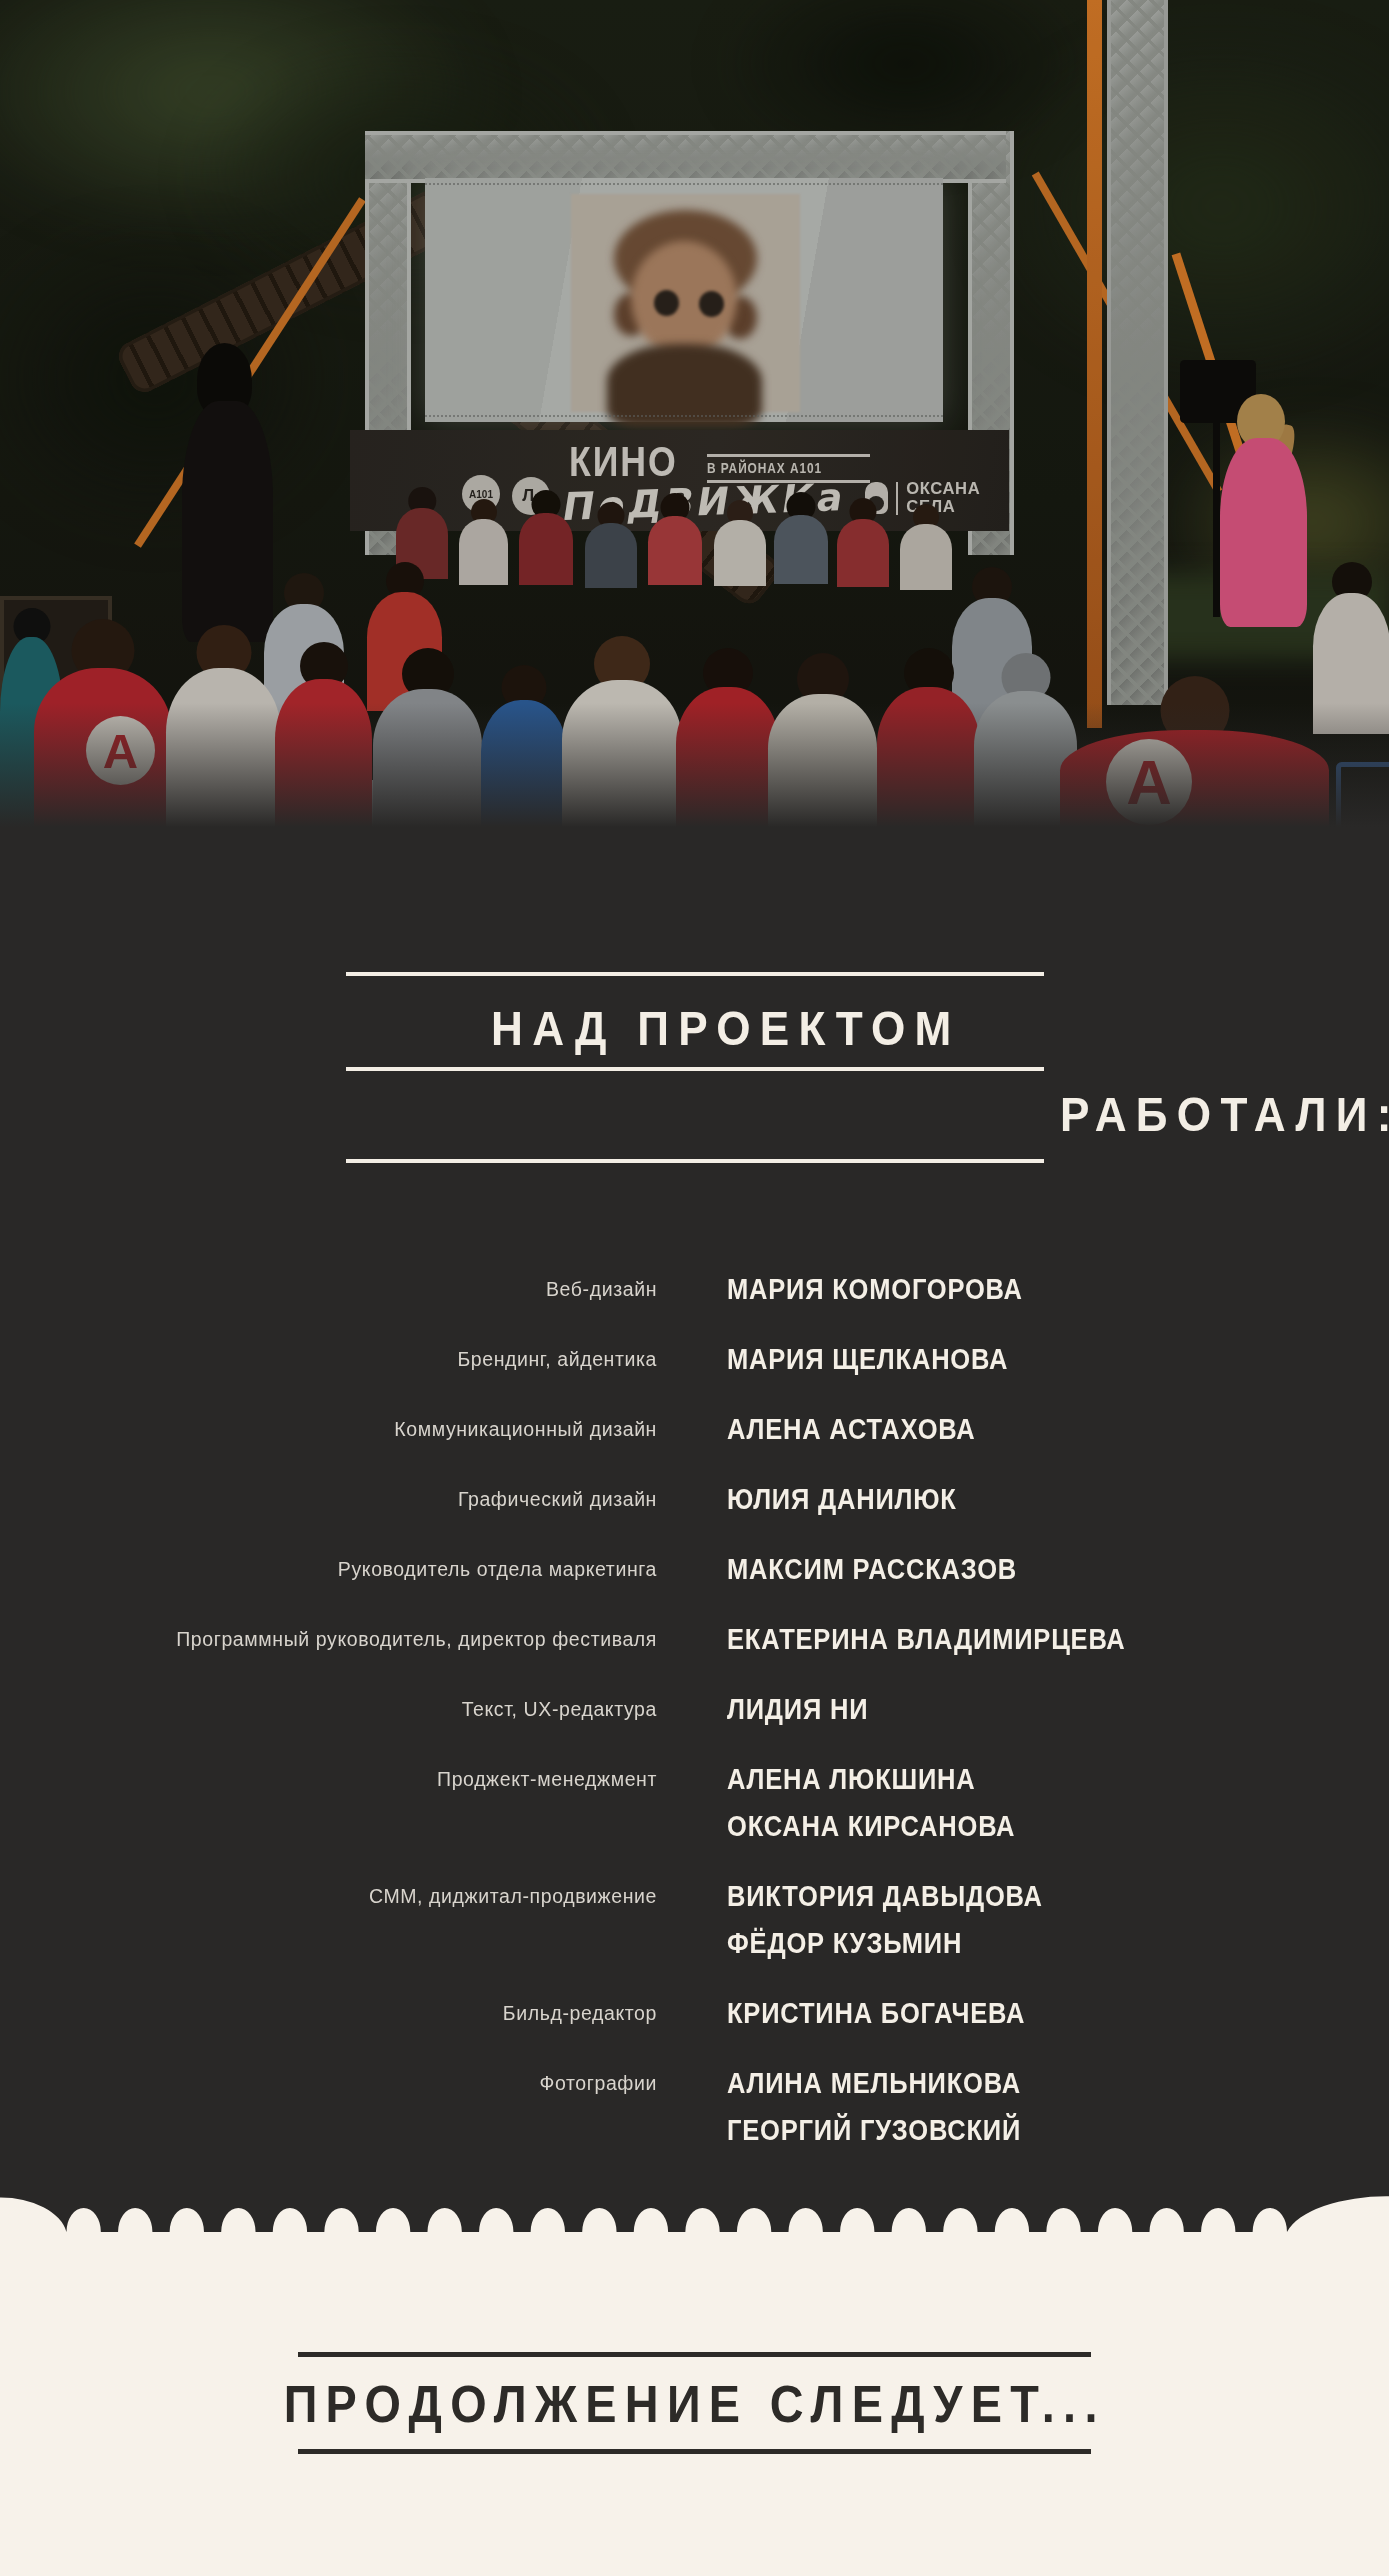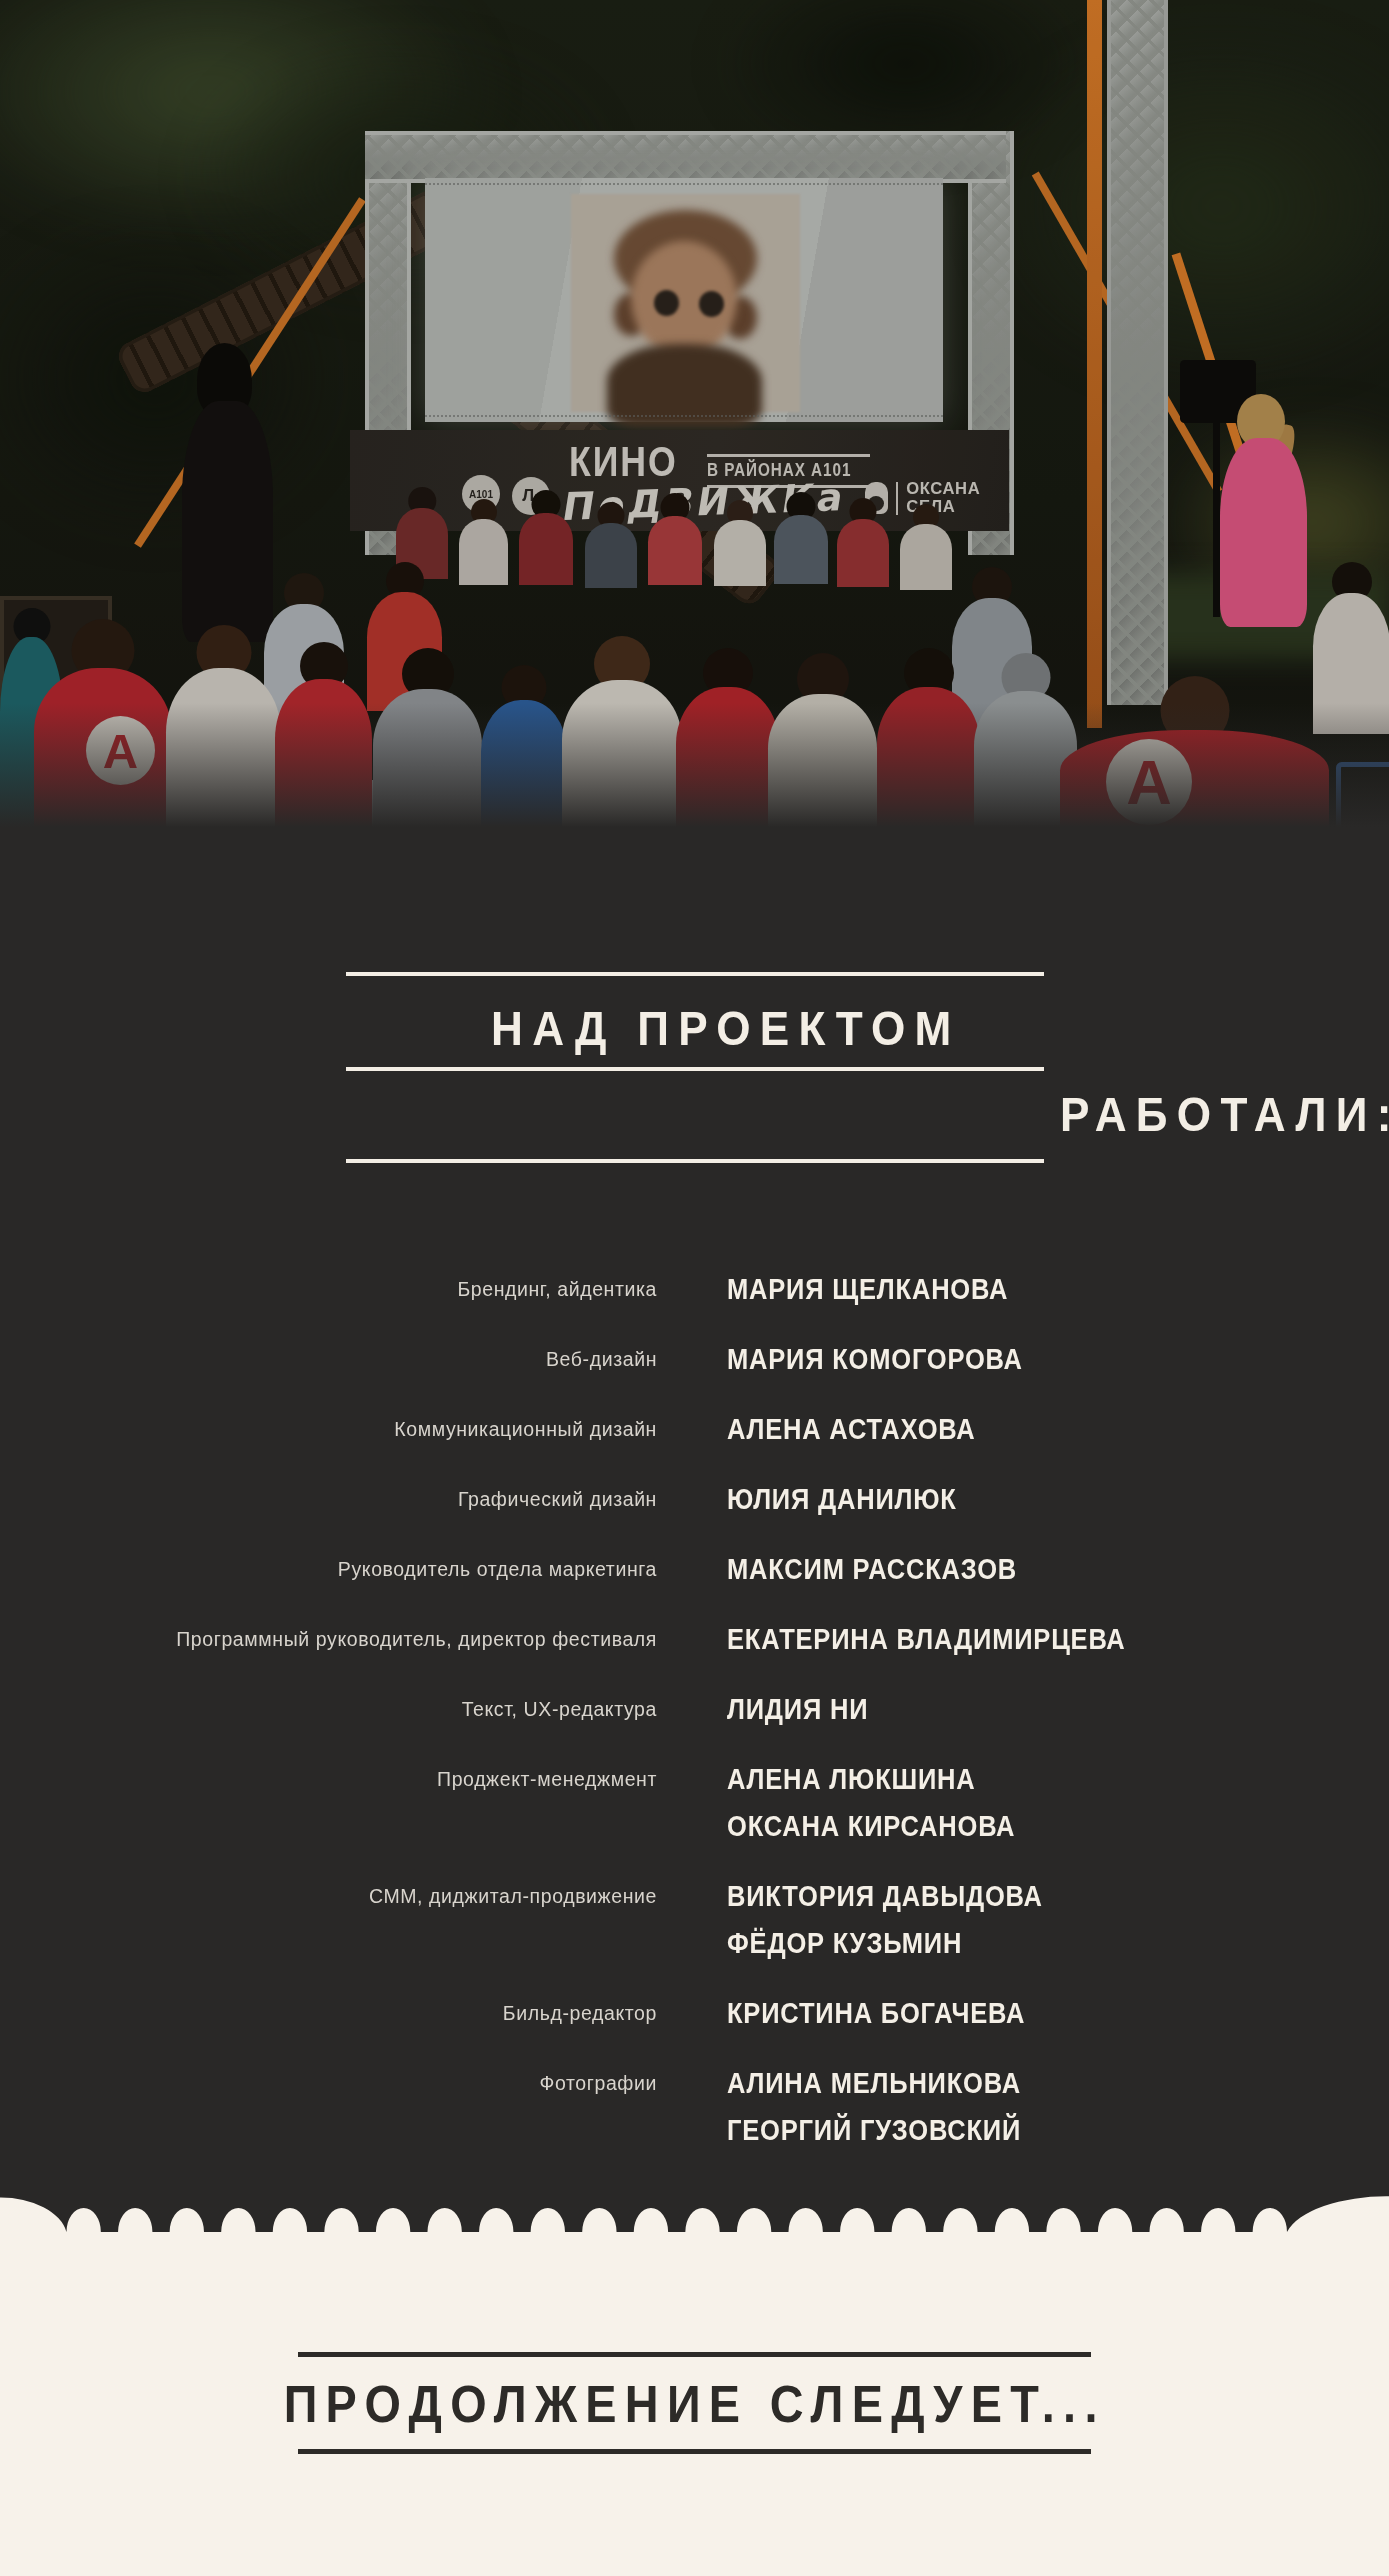--- a/index.html
+++ b/index.html
@@ -61,21 +61,21 @@
           background:linear-gradient(97deg,#2c2824,#332e29 55%,#282420);color:#ddd9d2;}
   .logo-circle{position:absolute;width:38px;height:38px;border-radius:50%;background:#cfcbc4;
                color:#2a2622;display:flex;align-items:center;justify-content:center;
                font-weight:700;font-size:10px;}
   .lc1{left:112px;top:45px;}
   .lc2{left:162px;top:47px;font-size:17px;}
   .kino{position:absolute;left:219px;top:8px;font-weight:700;font-size:42px;letter-spacing:2.3px;color:#e4e0da;}
   .kino span,.districts span{display:inline-block;transform:scaleX(.85);transform-origin:left;}
   .districts{position:absolute;left:357px;top:20.6px;width:163px;}
   .districts .rule{height:2.9px;background:#d8d4cd;margin:3.4px 0;}
-  .districts .dtext{font-weight:700;font-size:18px;letter-spacing:1.1px;white-space:nowrap;color:#e0dcd5;}
+  .districts .dtext{font-weight:700;font-size:14px;letter-spacing:1.1px;white-space:nowrap;color:#e0dcd5;}
   .script{position:absolute;left:213px;top:50px;font-style:italic;font-weight:600;font-size:38px;
           letter-spacing:3.4px;color:#e6e2db;transform:rotate(-2deg);font-family:"DejaVu Sans",sans-serif;}
   .theatre{position:absolute;left:515px;top:50px;display:flex;align-items:center;gap:8px;}
   .face-icon{width:23px;height:32px;background:#d8d4cd;border-radius:10.3px 10.3px 6.9px 6.9px;position:relative;}
   .face-icon:before{content:"";position:absolute;left:3.4px;top:13.8px;width:16px;height:15px;border-radius:50%;background:#2c2824;}
   .tbar{width:2.3px;height:33px;background:#d8d4cd;}
   .ttext{font-weight:700;font-size:16.6px;line-height:18.3px;letter-spacing:0.6px;color:#e0dcd5;}
 
   
   .hairball,.pbody{position:absolute;}
@@ -320,30 +320,30 @@
 
   <section class="credits">
     <div class="rule-light r1"></div>
     <div class="htitle ht1"><span>НАД ПРОЕКТОМ</span></div>
     <div class="rule-light r2"></div>
     <div class="htitle ht2"><span>РАБОТАЛИ:</span></div>
     <div class="rule-light r3"></div>
 
     <div class="rows">
   <div class="crow">
+    <div class="role">Веб-дизайн</div>
+    <div class="names">
+            <div class="cname"><span class="cname-inner">МАРИЯ КОМОГОРОВА</span></div>
+          </div>
+  </div>
+
+  <div class="crow">
     <div class="role">Брендинг, айдентика</div>
     <div class="names">
             <div class="cname"><span class="cname-inner">МАРИЯ ЩЕЛКАНОВА</span></div>
-          </div>
-  </div>
-
-  <div class="crow">
-    <div class="role">Веб-дизайн</div>
-    <div class="names">
-            <div class="cname"><span class="cname-inner">МАРИЯ КОМОГОРОВА</span></div>
           </div>
   </div>
 
   <div class="crow">
     <div class="role">Коммуникационный дизайн</div>
     <div class="names">
             <div class="cname"><span class="cname-inner">АЛЕНА АСТАХОВА</span></div>
           </div>
   </div>
 

